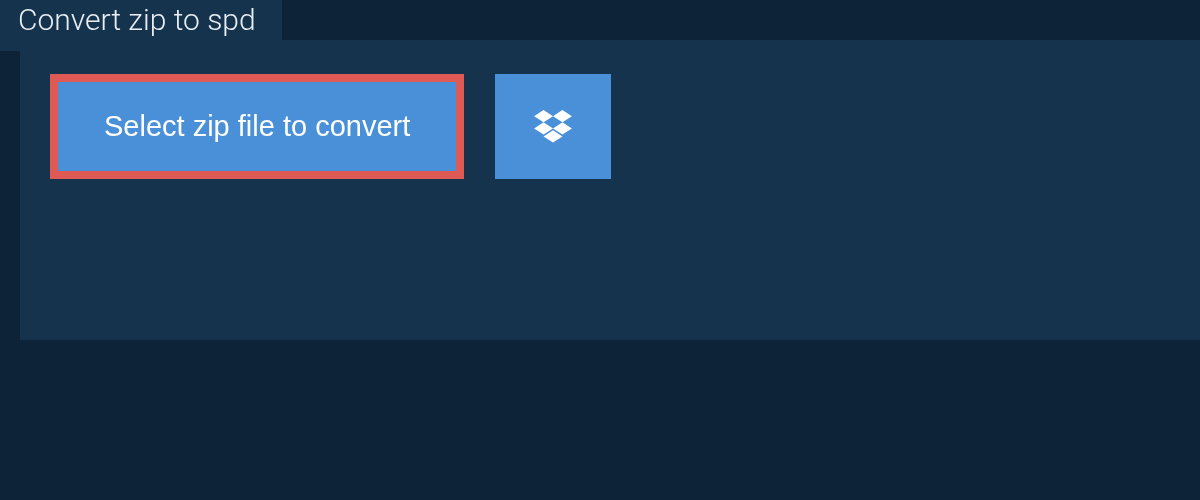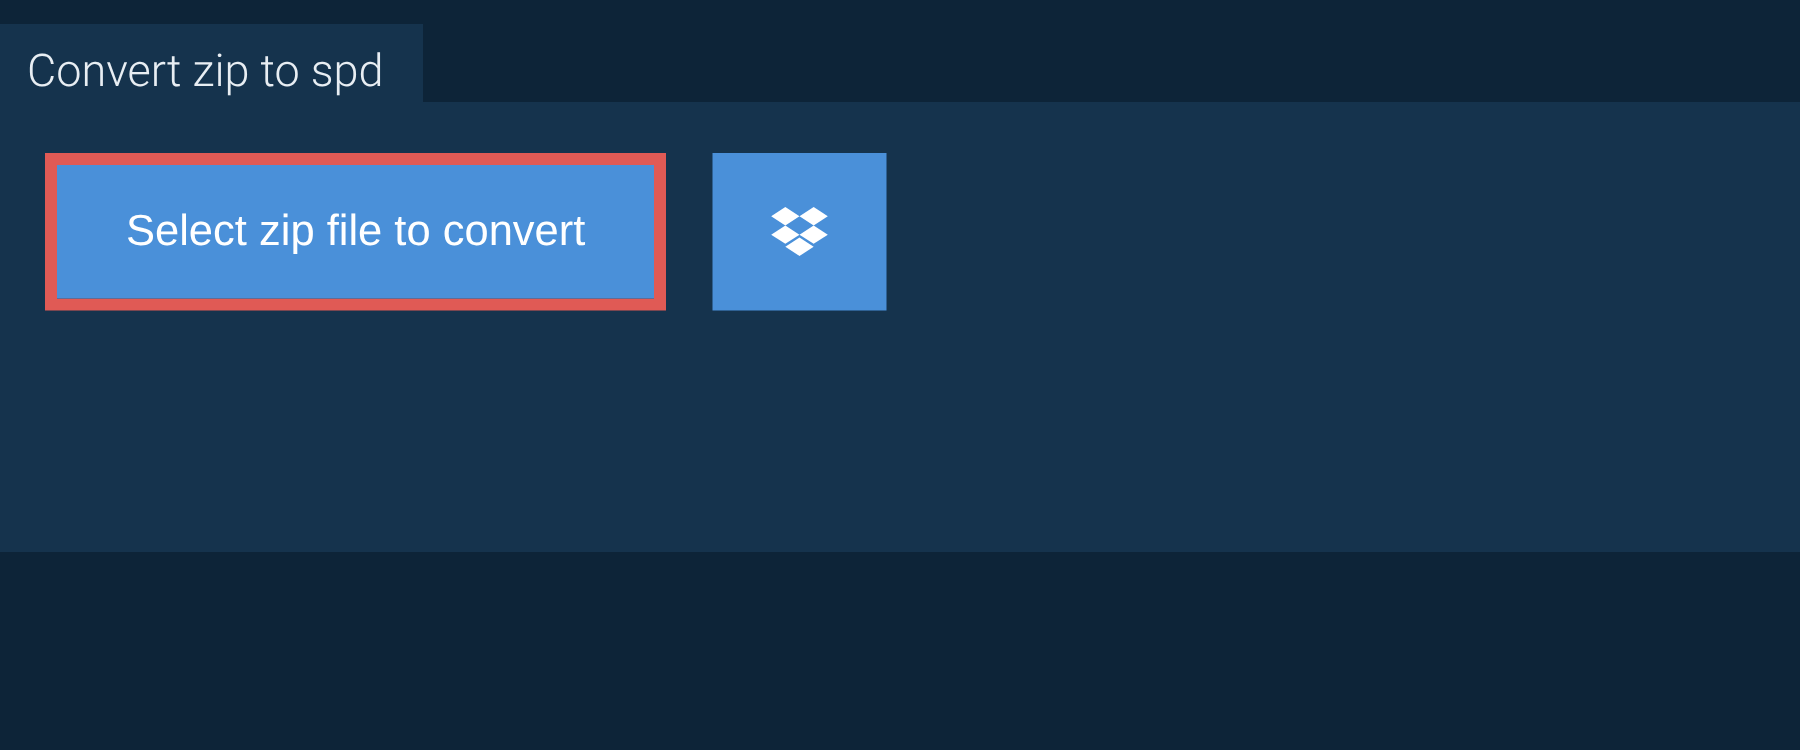--- a/index.html
+++ b/index.html
@@ -25,23 +25,24 @@
       top: -52px;
       left: 0;
       background: #15334d;
       padding: 14px 26px 14px 18px;
       color: #e8eef3;
       font-size: 30px;
       font-weight: 300;
     }
     .container {
       position: absolute;
-      top: 68px;
+      top: 40px;
       left: 0;
       right: 0;
+      padding-left: 20px;
     }
     .button-row {
       display: flex;
       gap: 31px;
       padding: 34px 30px;
     }
     .select-button-wrapper {
       border: 8px solid #e05a55;
       display: inline-block;
     }

